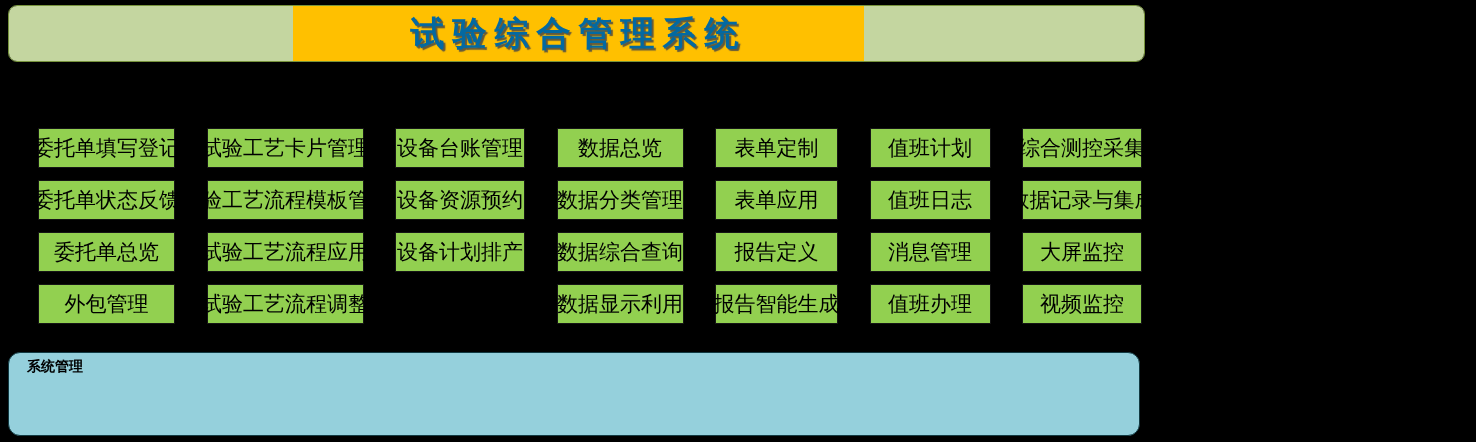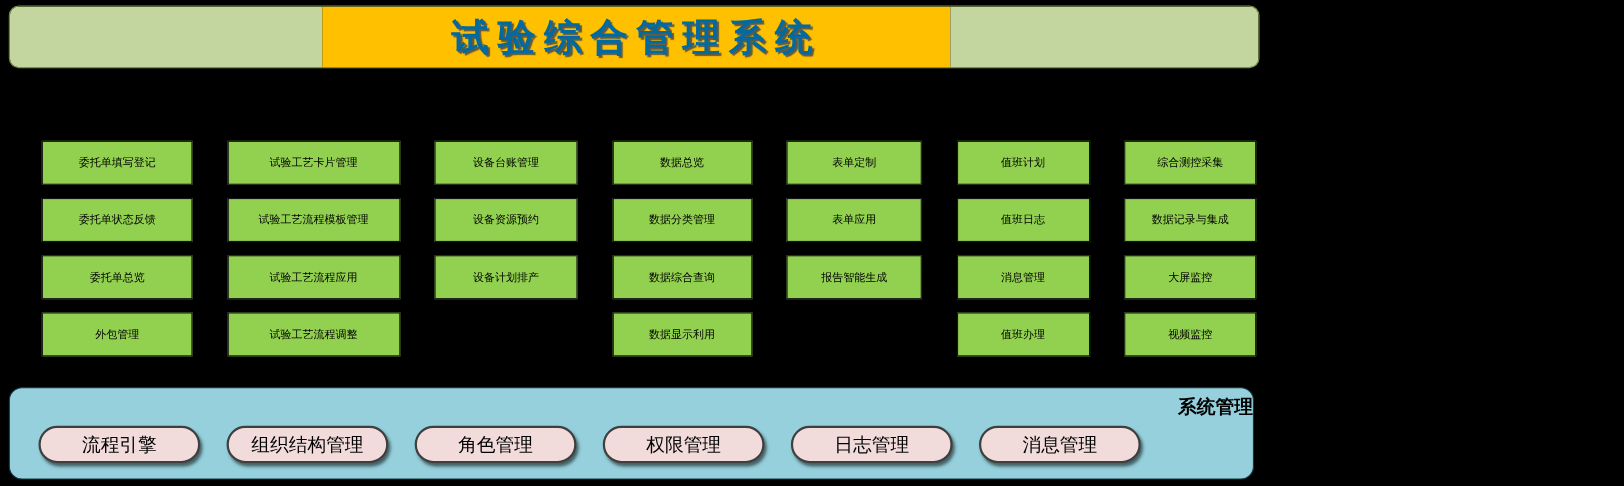--- a/index.html
+++ b/index.html
@@ -69,45 +69,44 @@
   .mbox {
     box-sizing: border-box;
     width: 100%;
     height: 40px;
     margin-bottom: 12px;
     background: var(--box-green, #92D050);
     border: 1px solid #151515;
     display: flex;
     align-items: center;
     justify-content: center;
-    font-size: 10px;
+    font-size: 21px;
     color: #000;
     white-space: nowrap;
     cursor: pointer;
   }
 
   
   .system-panel {
     position: absolute;
     left: 8px;
     top: 352px;
     width: 1132px;
     height: 84px;
     box-sizing: border-box;
     background: var(--panel-blue, #95D0DC);
     border: 1px solid #123a42;
     border-radius: 12px;
   }
   .system-label {
     font-family: "Liberation Serif", serif;
-    font-size: 17px;
+    font-size: 14px;
     font-weight: bold;
     color: #000;
     margin: 5px 0 0 18px;
-    text-align: right;
   }
   .system-buttons {
     display: flex;
     align-items: center;
     gap: 24px;
     margin: 6px 0 0 26px;
   }
   .sbtn {
     box-sizing: border-box;
     min-width: 147px;
@@ -159,41 +158,34 @@
       </div>
       <div class="mcol mcol-3">
         <div class="mbox">数据总览</div>
         <div class="mbox">数据分类管理</div>
         <div class="mbox">数据综合查询</div>
         <div class="mbox">数据显示利用</div>
       </div>
       <div class="mcol mcol-4">
         <div class="mbox">表单定制</div>
         <div class="mbox">表单应用</div>
+        <div class="mbox">报告定义</div>
         <div class="mbox">报告智能生成</div>
       </div>
       <div class="mcol mcol-5">
         <div class="mbox">值班计划</div>
         <div class="mbox">值班日志</div>
         <div class="mbox">消息管理</div>
         <div class="mbox">值班办理</div>
       </div>
       <div class="mcol mcol-6">
         <div class="mbox">综合测控采集</div>
         <div class="mbox">数据记录与集成</div>
         <div class="mbox">大屏监控</div>
         <div class="mbox">视频监控</div>
       </div>
     </div>
 
   <div class="system-panel">
     <div class="system-label">系统管理</div>
-    <div class="system-buttons">
-        <div class="sbtn">流程引擎</div>
-        <div class="sbtn">组织结构管理</div>
-        <div class="sbtn">角色管理</div>
-        <div class="sbtn">权限管理</div>
-        <div class="sbtn">日志管理</div>
-        <div class="sbtn">消息管理</div>
-      </div>
   </div>
 
 </div>
 
 </body></html>

